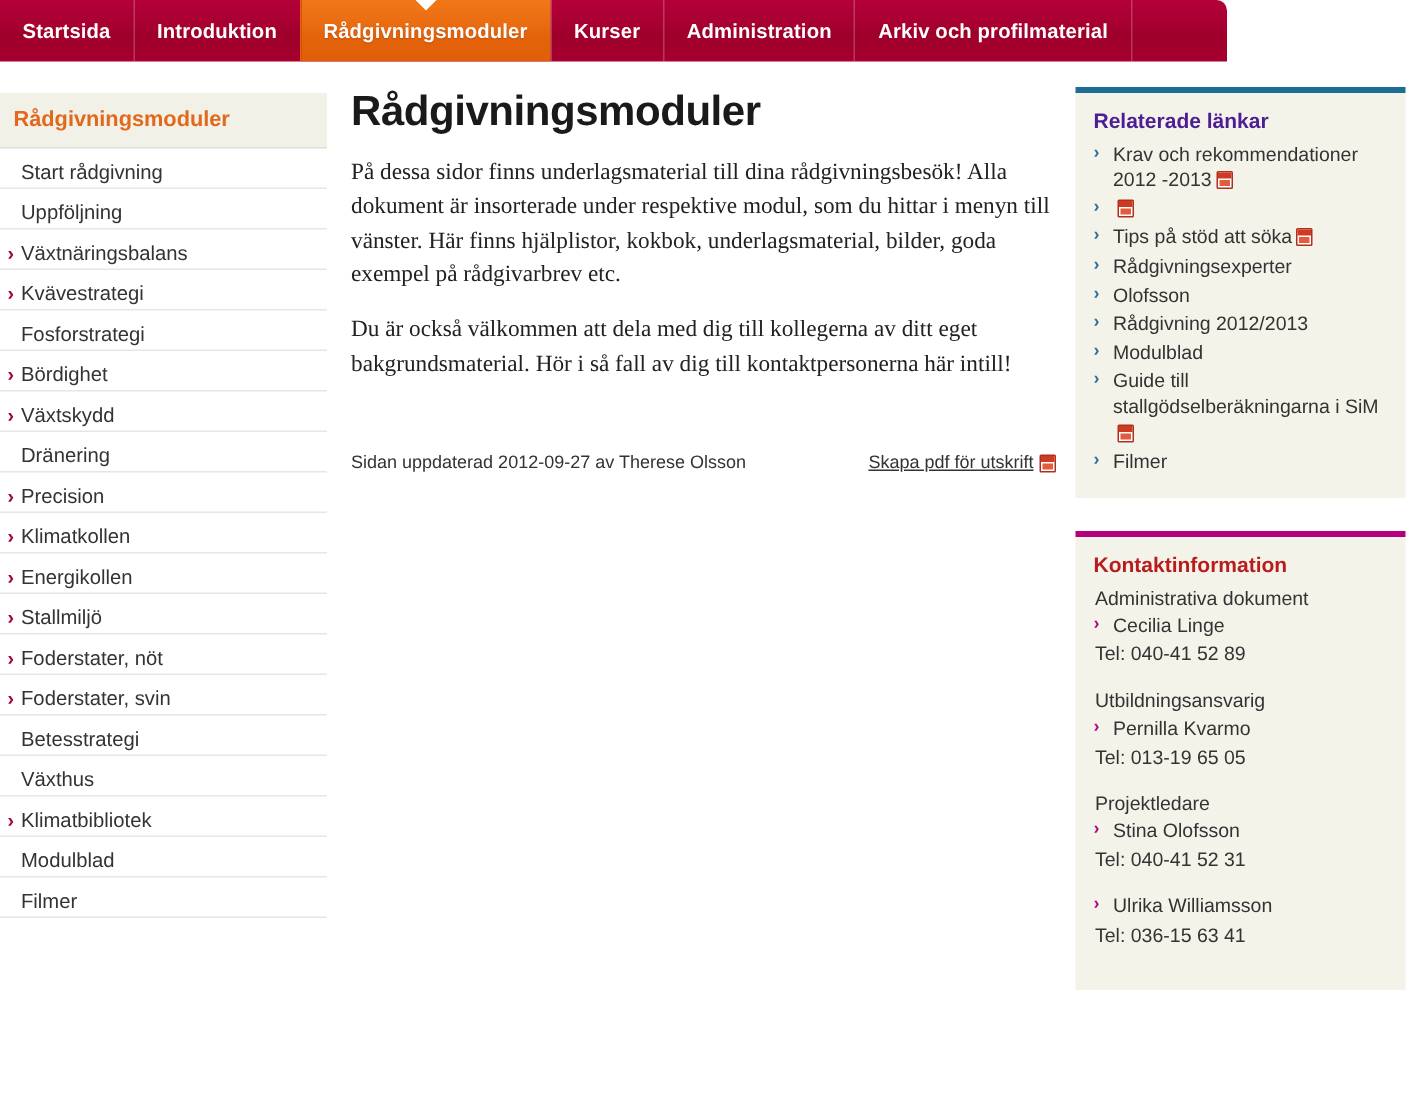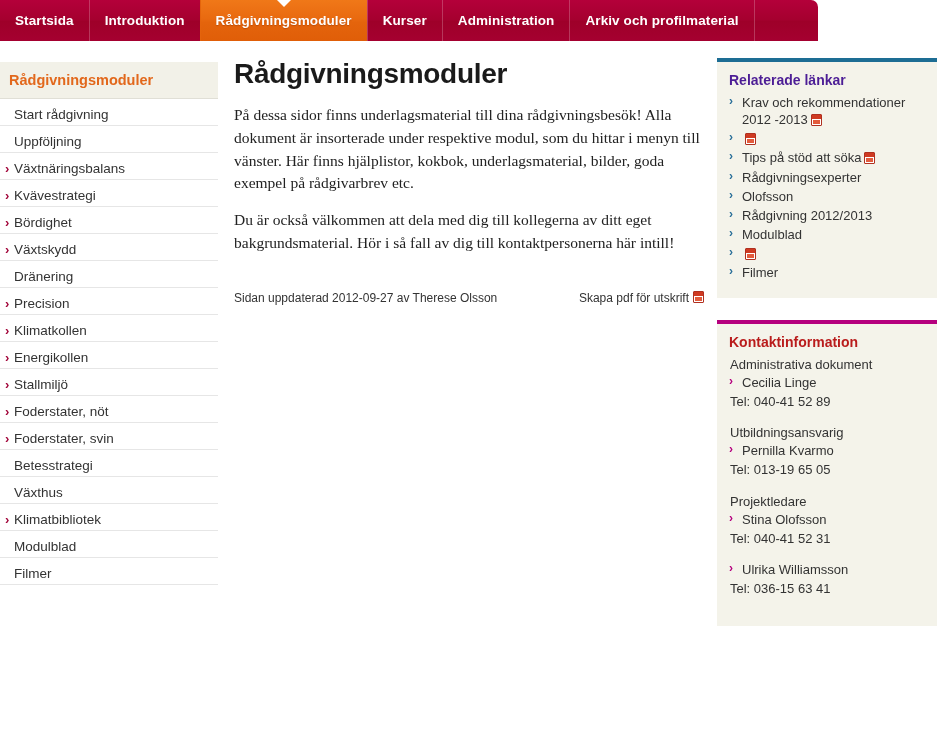--- a/index.html
+++ b/index.html
@@ -105,32 +105,33 @@
     letter-spacing: -0.3px;
   }
   #main p {
     font-family: Liberation Serif, serif;
     font-size: 15.5px;
     line-height: 1.47;
     color: #222222;
     margin: 0 0 14px 0;
   }
   #metabar {
-    margin-top: 36px;
+    margin-top: 46px;
     display: flex;
     align-items: center;
     justify-content: space-between;
     font-size: 12px;
     color: #333333;
   }
   #pdflink {
     display: inline-flex;
-    align-items: flex-start;
+    align-items: flex-end;
     gap: 4px;
     color: #333333;
+    text-decoration: underline;
     cursor: pointer;
     font-size: 12px;
   }
 
   
   .pdfico {
     display: inline-block;
     width: 11px; height: 12px;
     position: relative;
     vertical-align: -2px;
@@ -216,20 +217,21 @@
     <div id="navfill"></div>
   </div>
 
 <div id="leftcol">
   <div id="sidehead">Rådgivningsmoduler</div>
   <div id="sidelist">
       <div class="sideitem"><span>Start rådgivning</span></div>
       <div class="sideitem"><span>Uppföljning</span></div>
       <div class="sideitem"><span class="chev">›</span><span>Växtnäringsbalans</span></div>
       <div class="sideitem"><span class="chev">›</span><span>Kvävestrategi</span></div>
+      <div class="sideitem"><span>Fosforstrategi</span></div>
       <div class="sideitem"><span class="chev">›</span><span>Bördighet</span></div>
       <div class="sideitem"><span class="chev">›</span><span>Växtskydd</span></div>
       <div class="sideitem"><span>Dränering</span></div>
       <div class="sideitem"><span class="chev">›</span><span>Precision</span></div>
       <div class="sideitem"><span class="chev">›</span><span>Klimatkollen</span></div>
       <div class="sideitem"><span class="chev">›</span><span>Energikollen</span></div>
       <div class="sideitem"><span class="chev">›</span><span>Stallmiljö</span></div>
       <div class="sideitem"><span class="chev">›</span><span>Foderstater, nöt</span></div>
       <div class="sideitem"><span class="chev">›</span><span>Foderstater, svin</span></div>
       <div class="sideitem"><span>Betesstrategi</span></div>
@@ -262,21 +264,21 @@
     <div class="body">
       <h3>Relaterade länkar</h3>
       <div id="linklist">
           <div class="linkrow"><span class="chev">›</span><span>Krav och rekommendationer 2012 -2013</span><span class="pdfico" style="margin-left: 3px;"></span></div>
           <div class="linkrow"><span class="chev">›</span><span class="pdfico" style="margin-left: 3px;"></span></div>
           <div class="linkrow"><span class="chev">›</span><span>Tips på stöd att söka</span><span class="pdfico" style="margin-left: 3px;"></span></div>
           <div class="linkrow"><span class="chev">›</span><span>Rådgivningsexperter</span></div>
           <div class="linkrow"><span class="chev">›</span><span>Olofsson</span></div>
           <div class="linkrow"><span class="chev">›</span><span>Rådgivning 2012/2013</span></div>
           <div class="linkrow"><span class="chev">›</span><span>Modulblad</span></div>
-          <div class="linkrow"><span class="chev">›</span><span class="pdfico" style="margin-left: 3px;"></span></div>
+          <div class="linkrow"><span class="chev">›</span><span>Guide till stallgödselberäkningarna i SiM</span><span class="pdfico" style="margin-left: 3px;"></span></div>
           <div class="linkrow"><span class="chev">›</span><span>Filmer</span></div>
         </div>
     </div>
   </div>
 
   <div class="panel" id="panel-contact">
     <div class="bar"></div>
     <div class="body">
       <h3>Kontaktinformation</h3>
       <div id="contactlist">

